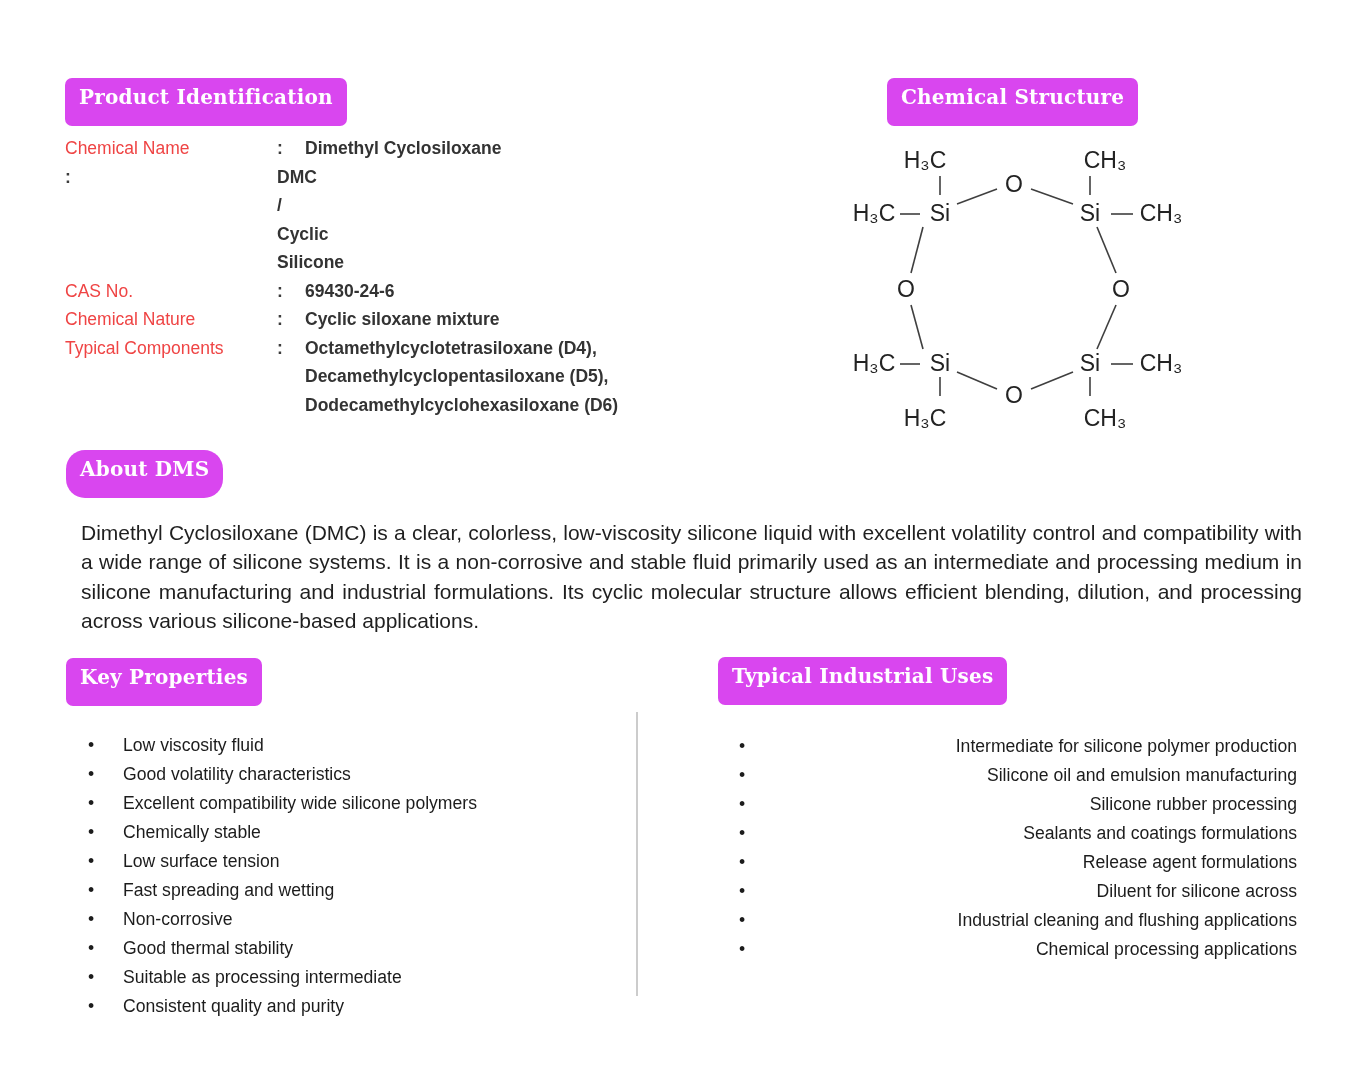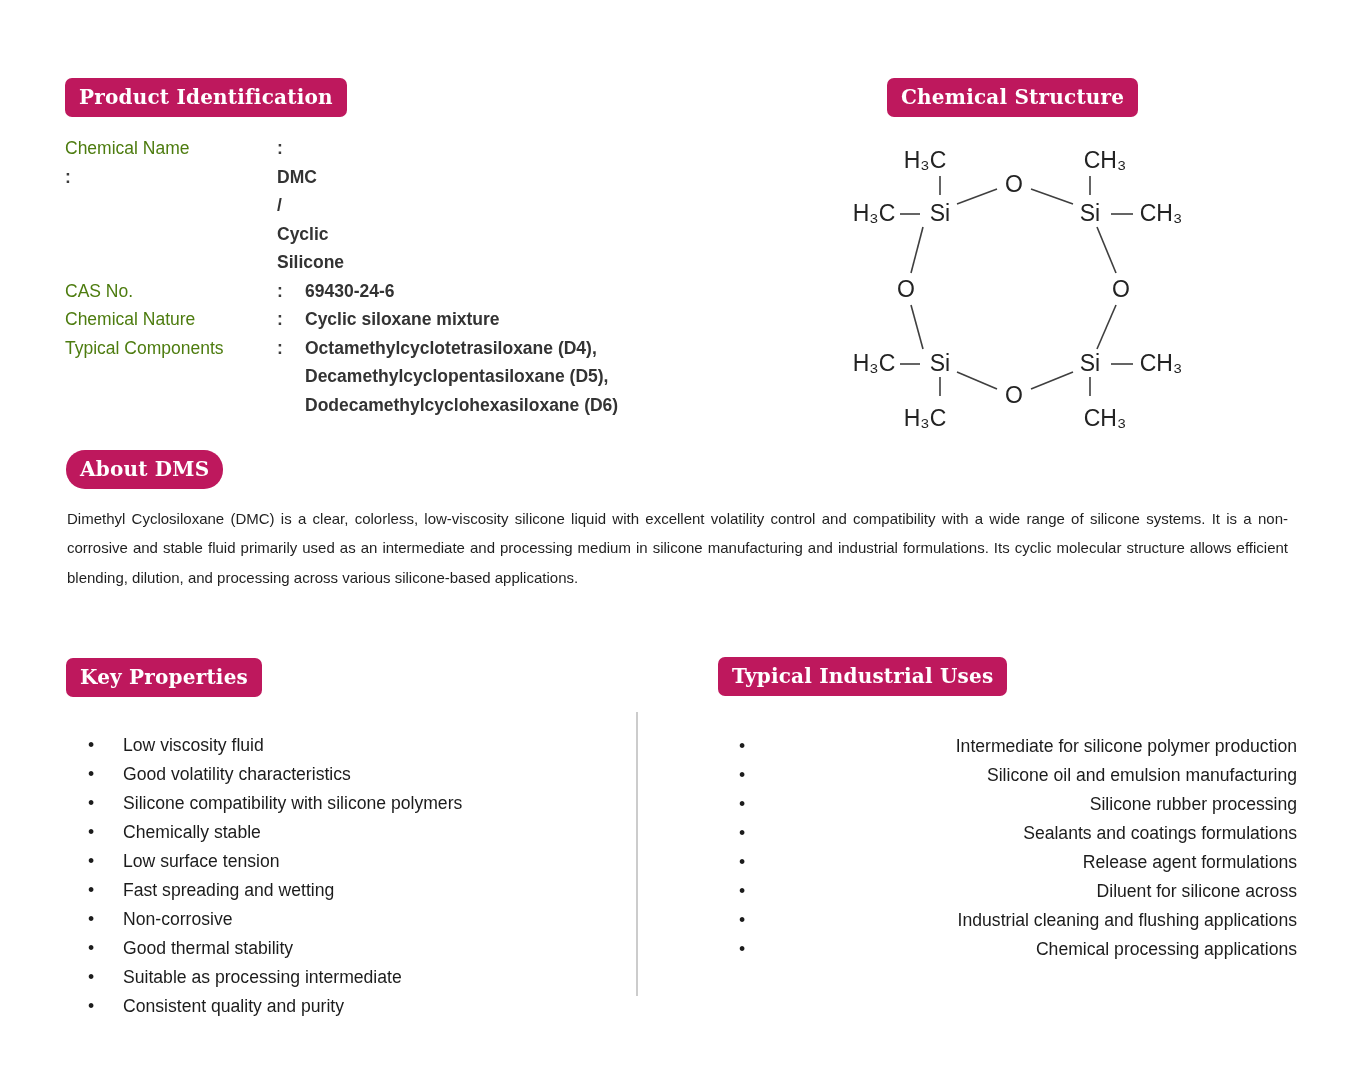--- a/index.html
+++ b/index.html
@@ -7,64 +7,64 @@
     position: relative;
     width: 1350px;
     height: 1080px;
     background: #ffffff;
     font-family: "Liberation Sans", sans-serif;
     color: #222222;
     overflow: hidden;
   }
   .badge {
     position: absolute;
-    background: #be185d;
+    background: #d946ef;
     color: #ffffff;
     font-family: "DejaVu Serif", serif;
     font-weight: 700;
     font-size: 20px;
     line-height: 1;
-    padding: 9px 14px 10px 14px;
+    padding: 9px 14px 19px 14px;
     border-radius: 7px;
     letter-spacing: 0.2px;
     white-space: nowrap;
   }
   .badge-pid   { left: 65px;  top: 78px;  }
   .badge-cs    { left: 887px; top: 78px;  }
   .badge-about { left: 66px;  top: 450px; border-radius: 19px; }
   .badge-kp    { left: 66px;  top: 658px; }
   .badge-uses  { left: 718px; top: 657px; text-align: center; }
 
   .id-table { position: absolute; left: 65px; top: 134px; }
   .id-row {
     display: grid;
     grid-template-columns: 212px 28px auto;
     font-size: 17.5px;
     line-height: 28.5px;
   }
-  .id-label { color: #4d7c0f; }
+  .id-label { color: #ef4444; }
   .id-colon { color: #3c3c3c; font-weight: 600; }
   .id-value { font-weight: 700; color: #333333; white-space: pre-line; }
 
   .structure { position: absolute; left: 830px; top: 130px; width: 380px; height: 320px; }
   .structure text {
     font-family: "Liberation Sans", sans-serif;
     font-size: 23px;
     fill: #232323;
   }
   .structure line { stroke: #3f3f3f; stroke-width: 1.6; }
 
   .about-text {
     position: absolute;
     left: 65px; top: 502px; width: 1221px;
-    font-size: 15px;
+    font-size: 21px;
     line-height: 29.3px;
     text-align: justify;
     color: #1f1f1f;
-    margin: 2px;
+    margin: 16px;
   }
 
   .list {
     position: absolute;
     list-style: none;
     margin: 16px; padding: 0;
     font-size: 17.6px;
     line-height: 29px;
     color: #1c1c1c;
     font-weight: 500;
@@ -89,20 +89,21 @@
   <div class="badge badge-pid">Product Identification</div>
   <div class="badge badge-cs">Chemical Structure</div>
   <div class="badge badge-about">About DMS</div>
   <div class="badge badge-kp">Key Properties</div>
   <div class="badge badge-uses">Typical Industrial Uses</div>
 
   <div class="id-table">
     <div class="id-row">
       <span class="id-label">Chemical Name</span>
       <span class="id-colon">:</span>
+      <span class="id-value">Dimethyl Cyclosiloxane</span>
     </div>
     <div class="id-row">
       <span class="id-colon">:</span>
       <span class="id-value">DMC / Cyclic Silicone</span>
     </div>
     <div class="id-row">
       <span class="id-label">CAS No.</span>
       <span class="id-colon">:</span>
       <span class="id-value">69430-24-6</span>
     </div>
@@ -157,21 +158,21 @@
     <text x="95" y="296" text-anchor="middle">H₃C</text>
     <text x="331" y="241" text-anchor="middle">CH₃</text>
     <text x="275" y="296" text-anchor="middle">CH₃</text>
   </svg>
 
   <p class="about-text">Dimethyl Cyclosiloxane (DMC) is a clear, colorless, low-viscosity silicone liquid with excellent volatility control and compatibility with a wide range of silicone systems. It is a non-corrosive and stable fluid primarily used as an intermediate and processing medium in silicone manufacturing and industrial formulations. Its cyclic molecular structure allows efficient blending, dilution, and processing across various silicone-based applications.</p>
 
   <ul class="list list-left">
     <li>Low viscosity fluid</li>
     <li>Good volatility characteristics</li>
-    <li>Silicone compatibility with silicone polymers</li>
+    <li>Excellent compatibility wide silicone polymers</li>
     <li>Chemically stable</li>
     <li>Low surface tension</li>
     <li>Fast spreading and wetting</li>
     <li>Non-corrosive</li>
     <li>Good thermal stability</li>
     <li>Suitable as processing intermediate</li>
     <li>Consistent quality and purity</li>
   </ul>
 
   <div class="divider"></div>

